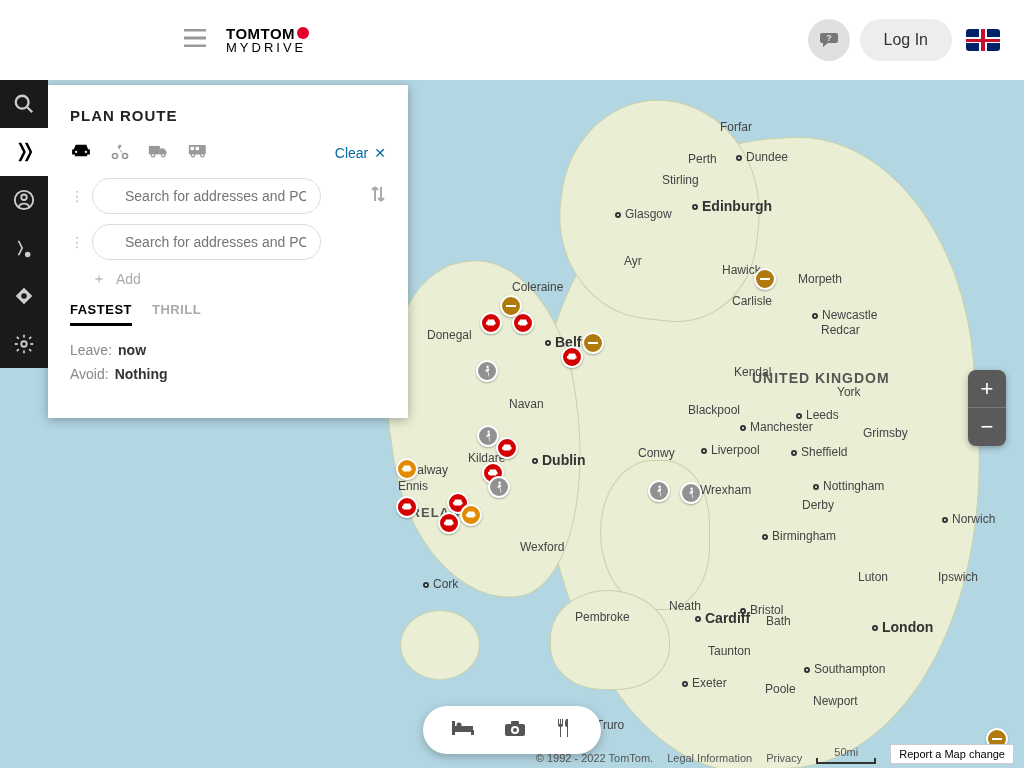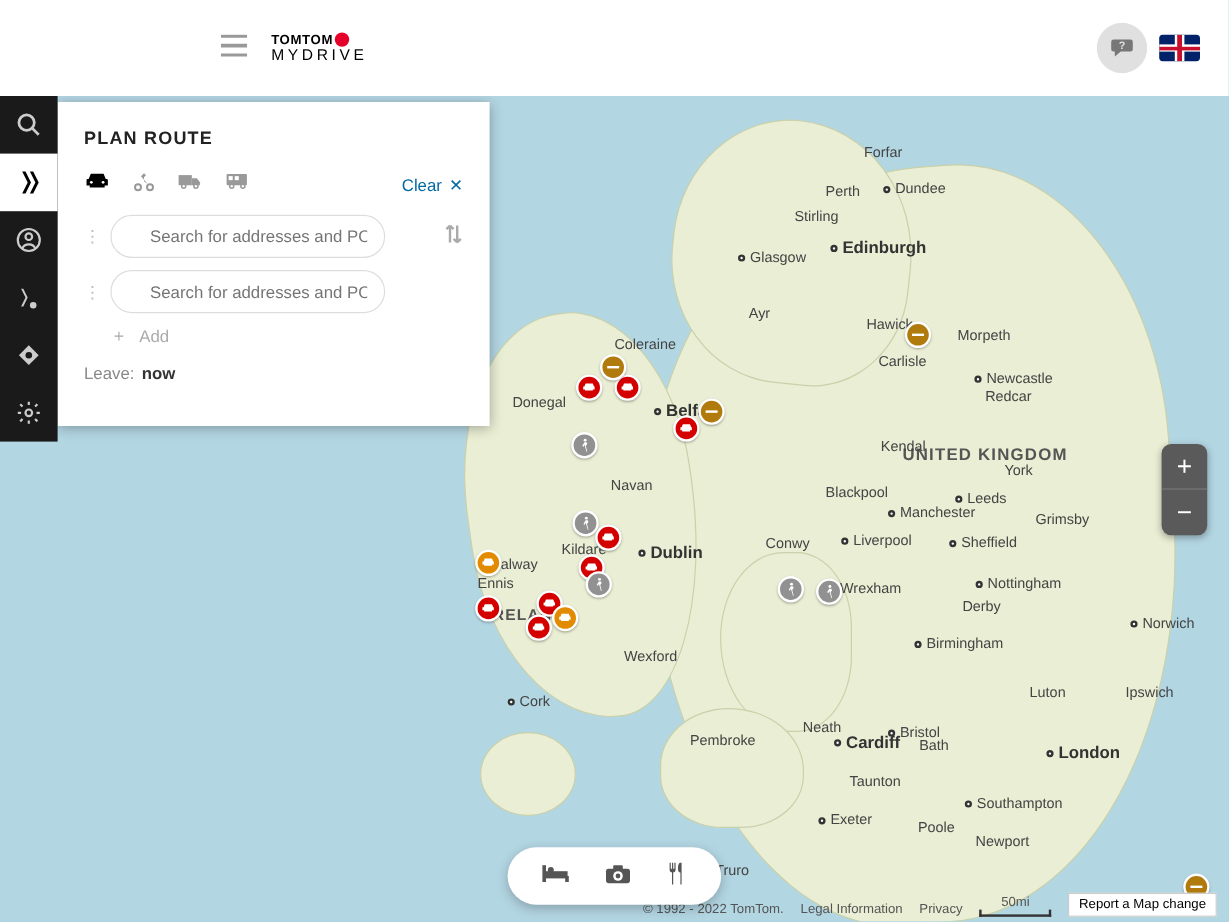--- a/index.html
+++ b/index.html
@@ -9,21 +9,21 @@
     background: #afd4e5;
   }
   
   .header {
     position: absolute; top: 0; left: 0; right: 0; height: 80px;
     background: #fff; display: flex; align-items: center; padding: 0 24px;
     z-index: 50;
   }
   .menu-btn { margin-left: 160px; margin-right: 20px; cursor: pointer; color: #999; }
   .logo { display: flex; flex-direction: column; align-items: flex-start; }
-  .logo-top { font-weight: 700; font-size: 11px; letter-spacing: 0.5px; color: #000; display:flex; align-items:center; }
+  .logo-top { font-weight: 700; font-size: 15px; letter-spacing: 0.5px; color: #000; display:flex; align-items:center; }
   .logo-dot { width: 12px; height: 12px; border-radius: 50%; background: #e4002b; margin-left: 2px; display:inline-block; position:relative; top:-1px;}
   .logo-sub { font-size: 13px; letter-spacing: 3px; color: #000; margin-top:-2px;}
   .header-spacer { flex: 1; }
   .help-btn { width: 42px; height: 42px; border-radius: 21px; background: #e0e0e0; display:flex; align-items:center; justify-content:center; margin-right:10px; cursor:pointer; }
   .login-btn { height: 42px; padding: 0 24px; border-radius: 21px; background: #ededed; display:flex; align-items:center; justify-content:center; font-size:16px; color:#333; cursor:pointer; margin-right:14px; }
   .flag-btn { width:34px; height:22px; border-radius:3px; overflow:hidden; cursor:pointer; position:relative; background:#012169; }
   .flag-btn::before, .flag-btn::after { content:''; position:absolute; }
   .flag-btn::before { left:0; right:0; top:8px; height:6px; background:#fff; }
   .flag-btn::after { top:0; bottom:0; left:13px; width:8px; background:#fff; }
   .flag-red-h { position:absolute; left:0; right:0; top:10px; height:3px; background:#C8102E; z-index:2;}
@@ -144,20 +144,21 @@
       </span>
     <span class="logo-sub">MYDRIVE</span>
   </div>
   <div class="header-spacer"></div>
   <div class="help-btn">
     <svg width="20" height="18" viewBox="0 0 20 18">
         <path d="M3 2h14a2 2 0 0 1 2 2v6a2 2 0 0 1-2 2H9l-5 4v-4H3a2 2 0 0 1-2-2V4a2 2 0 0 1 2-2z" fill="#777"></path>
         <text x="10" y="10" font-size="9" fill="#e0e0e0" text-anchor="middle" font-weight="bold">?</text>
       </svg>
   </div>
+  <div class="login-btn">Log In</div>
   <div class="flag-btn">
     <span class="flag-red-h"></span>
       <span class="flag-red-v"></span>
   </div>
 </div>
 
 <div class="map">
   <div class="land uk"></div>
   <div class="land scotland"></div>
   <div class="land ireland"></div>
@@ -401,21 +402,26 @@
     <div class="search-wrap">
       <span class="pin">⚑</span>
       <input class="search-input" placeholder="Search for addresses and POIs" style="">
     </div>
   </div>
   <div class="add-row">
     <span>＋</span>
     <span>Add</span>
   </div>
 
+  <div class="tabs">
+    <div class="tab active">FASTEST</div>
+    <div class="tab">THRILL</div>
+  </div>
   <div class="kv"><span>Leave:</span><b>now</b></div>
+  <div class="kv"><span>Avoid:</span><b>Nothing</b></div>
 </div>
 
 <div class="zoom">
   <div>+</div>
   <div>−</div>
 </div>
 
 <div class="poi-pill">
   <span class="pbtn"><svg width="24" height="18" viewBox="0 0 24 18" fill="currentColor">
         <rect x="1" y="2" width="3" height="14"></rect>

